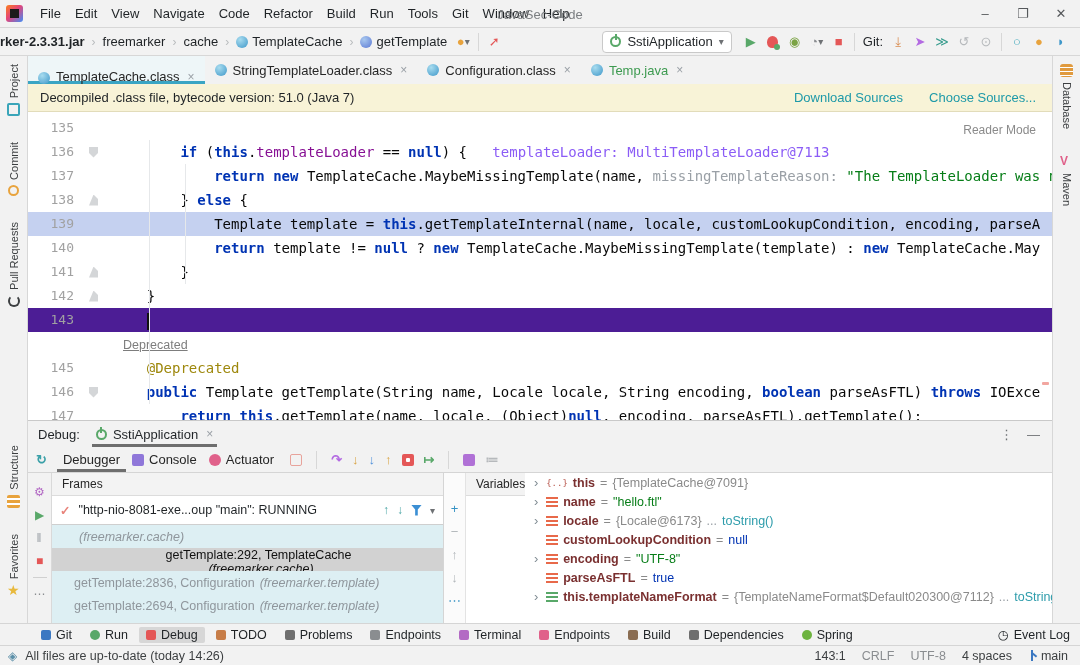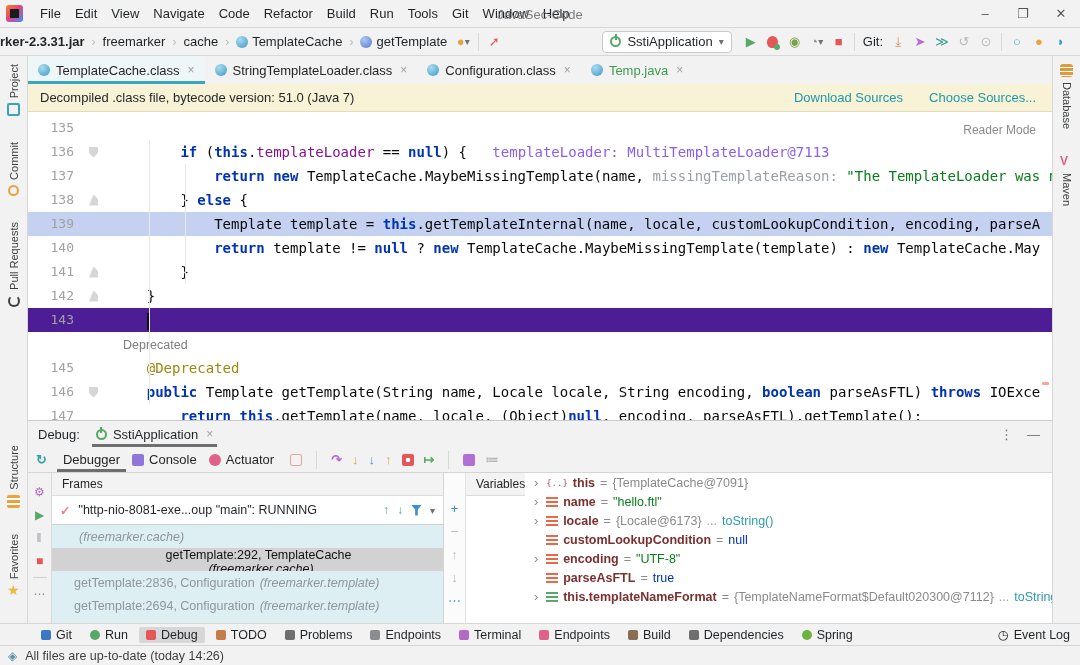--- a/index.html
+++ b/index.html
@@ -51,21 +51,21 @@
   .sic-structure { background:repeating-linear-gradient(#e8a33d 0 3px, #fff 3px 5px); }
   .sic-fav { color:#e8b93d; font-size:14px; line-height:12px; }
   .sic-db { background:repeating-linear-gradient(#e09a3e 0 3px, #fff 3px 4px); border-radius:3px; }
   .sic-maven { color:#e0618a; font-weight:bold; font-size:12px; line-height:12px; }
 
   .center { flex:1; display:flex; flex-direction:column; min-width:0; }
 
   
   .tabbar { height:28px; flex:0 0 28px; display:flex; background:#f2f2f2; align-items:stretch; }
   .tab { display:flex; align-items:center; gap:6px; padding:0 10px; position:relative; color:#262626; }
-  .tab.active { background:#eef6f8; box-shadow:inset 0 -3px 0 #3aa5c4; }
+  .tab.active { background:#eef6f8; box-shadow:inset 0 -3px 0 #3aa5c4;align-items:flex-end; }
   .tab.green .tab-label { color:#3d9a50; }
   .tab-close { color:#9aa0a6; font-size:12px; margin-left:2px; }
 
   
   .banner { height:28px; flex:0 0 28px; background:#f8f3d7; border-bottom:1px solid #e2dcba; display:flex; align-items:center; padding:0 16px 0 12px; gap:24px; }
   .banner-links { margin-left:auto; display:flex; gap:26px; }
   .blink { color:#1d99a8; }
 
   
   .editor { flex:1; position:relative; background:#ffffff; overflow:hidden; font-family:"DejaVu Sans Mono","Liberation Mono",monospace; font-size:14px; line-height:24px; padding-top:4px; }
@@ -76,21 +76,21 @@
   .gnum { width:38px; flex:0 0 38px; margin-left:8px; text-align:right; color:#a1a1a1; font-size:13px; }
   .gfold { width:39px; flex:0 0 39px; display:flex; justify-content:center; align-items:center; }
   .fold { width:9px; height:11px; background:#d4d6d8; }
   .fold.start { clip-path:polygon(0 0,100% 0,100% 60%,50% 100%,0 60%); }
   .fold.end { clip-path:polygon(50% 0,100% 40%,100% 100%,0 100%); }
   .cline { flex:1; overflow:hidden; }
   .tk-d { color:#080808; } .tk-k { color:#0033b3; font-weight:bold; }
   .tk-f { color:#871094; } .tk-s { color:#067d17; }
   .tk-a { color:#9e880d; } .tk-dbg { color:#8b5cf6; }
   .tk-hint { color:#9aa0a6; }
-  .doc-label { font-family:"Liberation Sans",sans-serif; font-size:12.5px; color:#7d7d7d; padding-left:10px; }
+  .doc-label { font-family:"Liberation Sans",sans-serif; font-size:12.5px; color:#7d7d7d; padding-left:10px;text-decoration:underline; }
   .caret-bar { display:inline-block; width:2px; height:17px; background:#111; vertical-align:middle; }
   .iguide { position:absolute; width:1px; background:#e6e8ea; z-index:1; }
   .err-mark { position:absolute; right:3px; width:7px; height:3px; background:#f2a6a0; border-radius:1px; z-index:3; }
 
   
   .debug { flex:0 0 203px; display:flex; flex-direction:column; border-top:1px solid #c9c9c9; background:#f2f2f2; min-height:0; }
   .dbg-head { height:26px; flex:0 0 26px; display:flex; align-items:center; padding-left:10px; gap:12px; }
   .dbg-tab { display:flex; align-items:center; gap:6px; height:100%; padding:0 4px; box-shadow:inset 0 -3px 0 #6e6e6e; }
   .dbg-head-right { margin-left:auto; display:flex; gap:14px; padding-right:12px; color:#6e7174; }
   .dbg-toolbar { height:26px; flex:0 0 26px; display:flex; align-items:center; gap:10px; padding-left:8px; border-bottom:1px solid #d5d5d5; }
@@ -541,14 +541,24 @@
       </span>
       <span class="twright">
         <span>◷</span>
         <span>Event Log</span>
       </span>
     </div>
 
   <div class="statusbar">
     <span class="layers-ic">◈</span>
     <span>All files are up-to-date (today 14:26)</span>
+    <span class="sb-right">
+      <span>143:1</span>
+      <span style="color:#8a8d90;">CRLF</span>
+      <span style="color:#8a8d90;">UTF-8</span>
+      <span>4 spaces</span>
+      <span style="display:flex; align-items:center; gap:4px;">
+        <span class="branch-ic"></span>
+        <span>main</span>
+      </span>
+    </span>
   </div>
 </div>
 
 </body></html>

